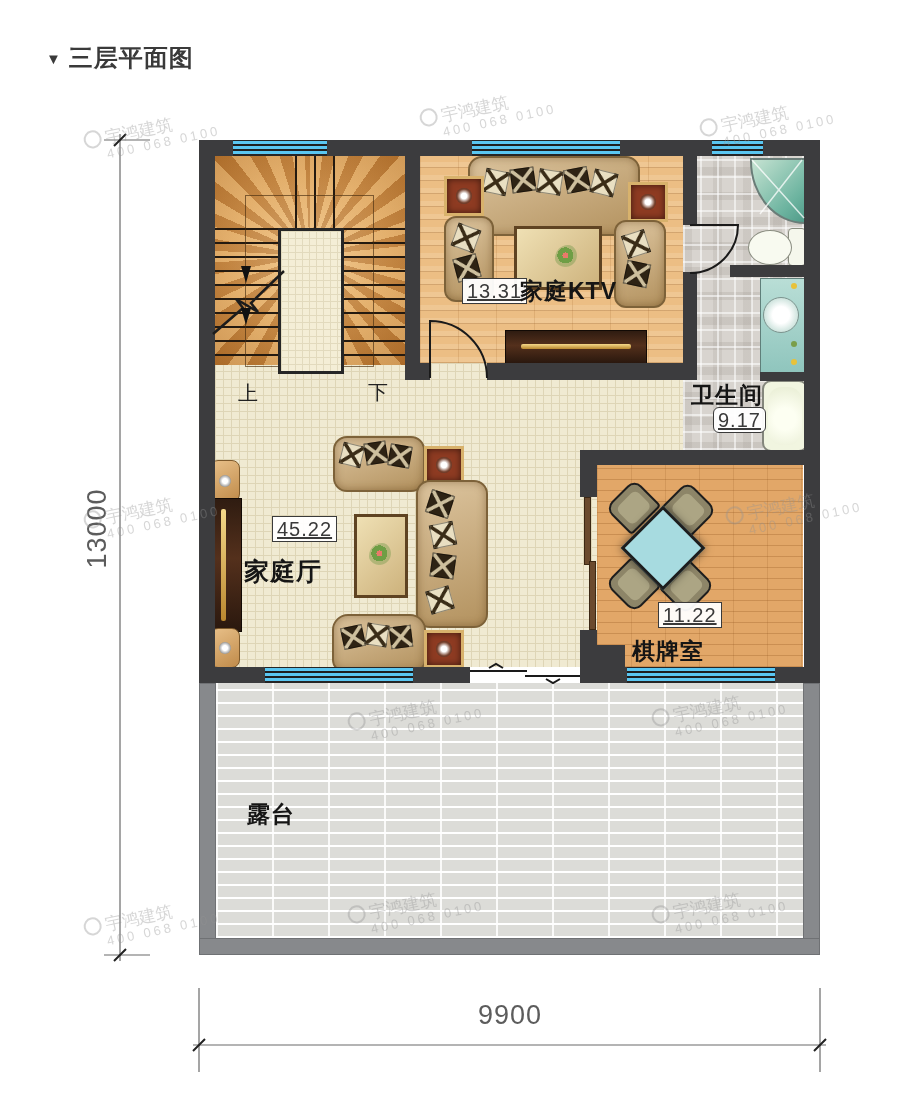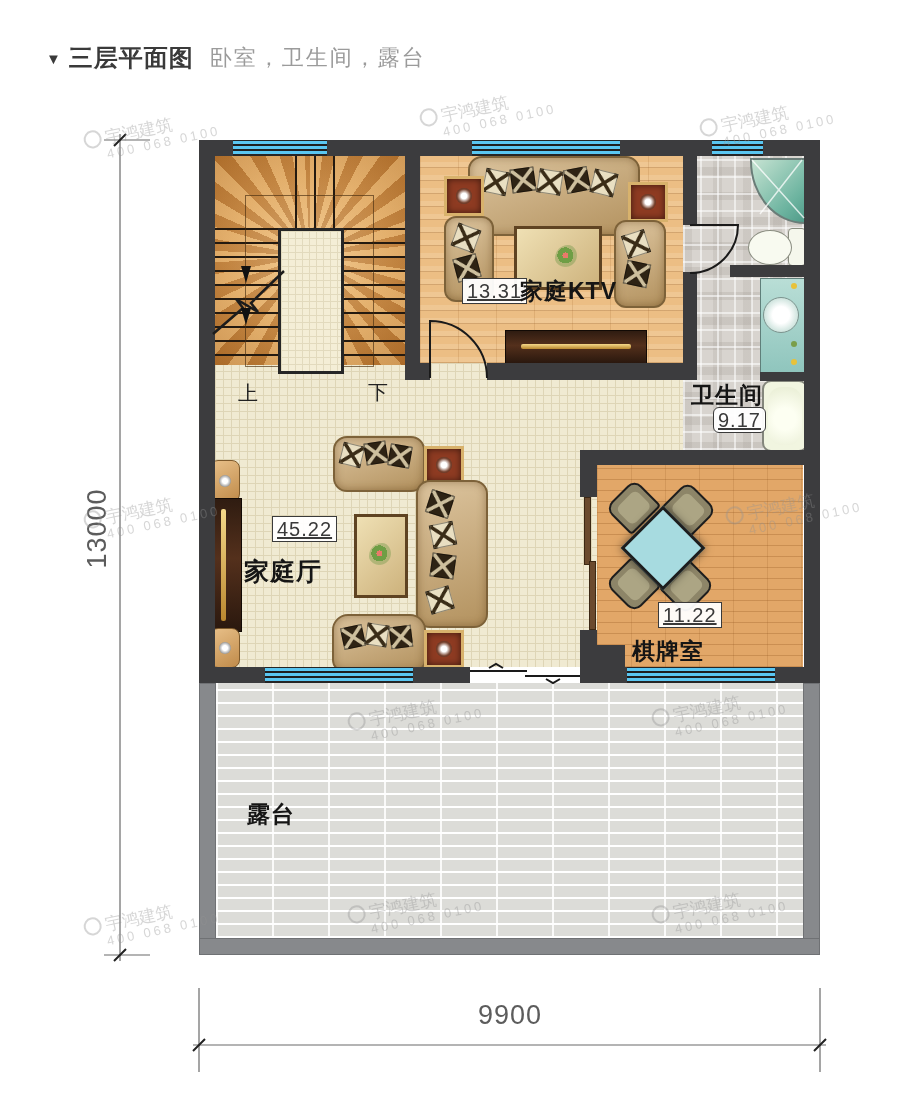--- a/index.html
+++ b/index.html
@@ -96,21 +96,20 @@
   svg.overlay{position:absolute;left:0;top:0;pointer-events:none;}
 </style>
 </head>
 <body>
 
 <div class="page">
 
   <div class="title-row">
     <span class="tri">▼</span>
     <span class="t-main">三层平面图</span>
-    <span class="t-sub">卧室，卫生间，露台</span>
   </div>
 
   <div class="flr-hall" style="left:215px;top:155px;width:475px;height:512px;"></div>
   <div class="flr-stair" style="left:215px;top:155px;width:190px;height:210px;"></div>
   <div class="flr-wood" style="left:420px;top:155px;width:263px;height:208px;"></div>
   <div class="flr-bath" style="left:683px;top:155px;width:121px;height:295px;"></div>
   <div class="flr-chess" style="left:597px;top:465px;width:206px;height:202px;"></div>
   <div class="flr-terr" style="left:216px;top:683px;width:587px;height:255px;"></div>
 
   <div class="steps-h" style="left:215px;top:228px;width:63px;height:140px;"></div>

